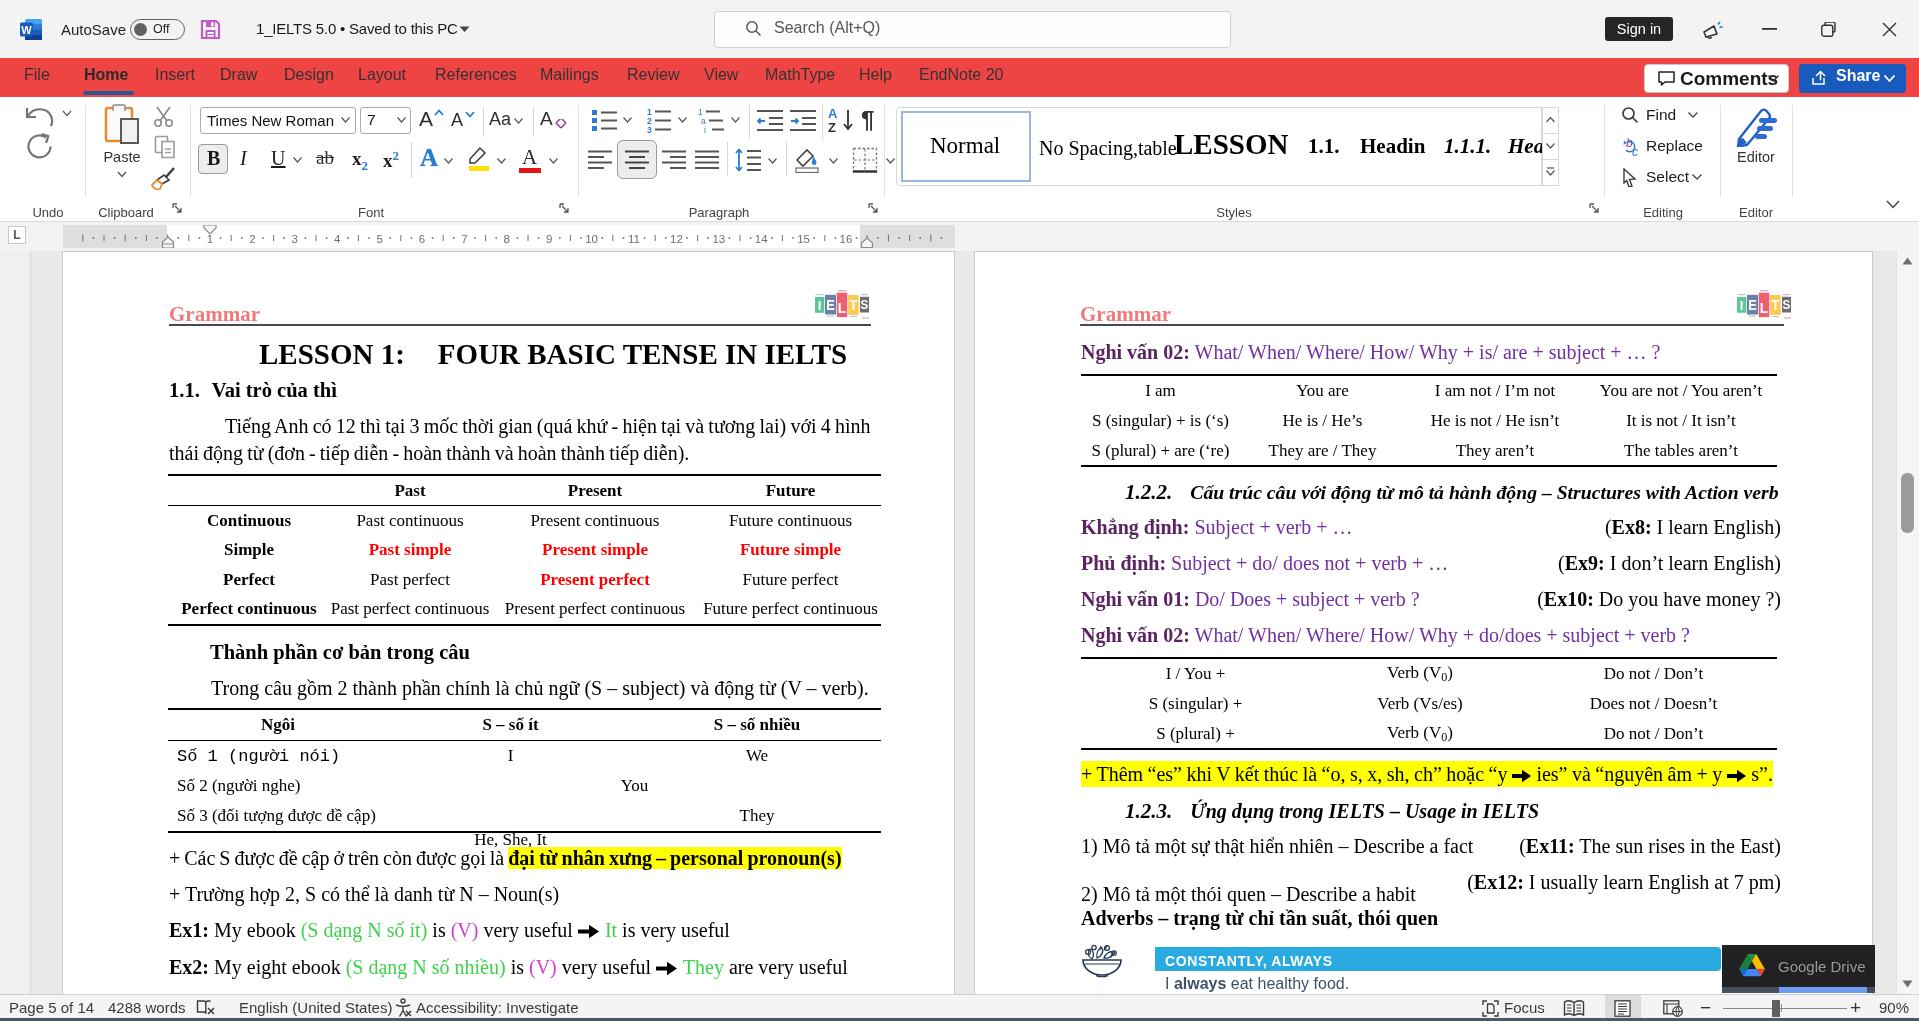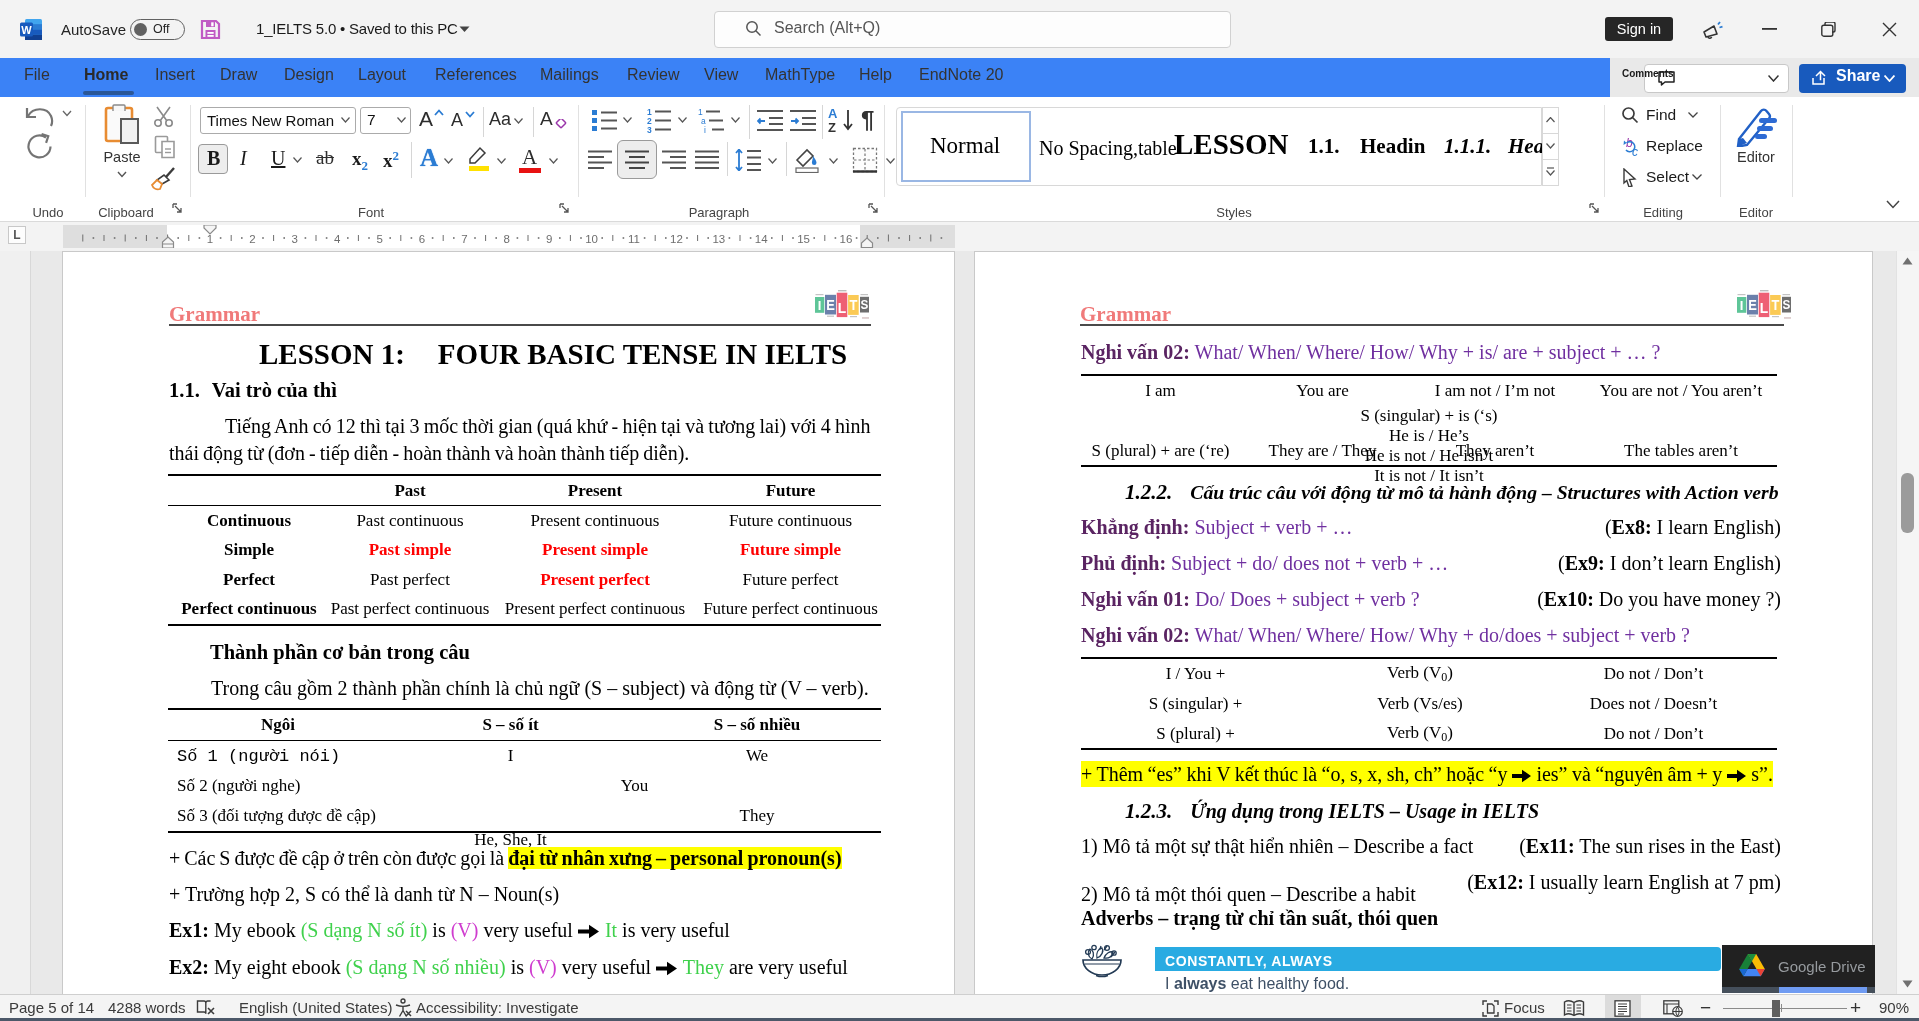--- a/index.html
+++ b/index.html
@@ -2,21 +2,21 @@
 <html><head>
 <meta charset="utf-8">
 <style>
 * { margin:0; padding:0; box-sizing:border-box; }
 html,body { width:1919px; height:1021px; overflow:hidden; }
 body { font-family:"Liberation Sans",sans-serif; position:relative; background:#e9e9e9; color:#262626; }
 .abs { position:absolute; }
 svg { display:block; }
 
 #titlebar { left:0; top:0; width:1919px; height:58px; background:#f3f3f3; }
-#tabsrow { left:0; top:58px; width:1610px; height:39px; background:#3b82f6; }
+#tabsrow { left:0; top:58px; width:1919px; height:39px; background:#ef4444; }
 .tab { position:absolute; top:8px; font-size:16px; color:#333; }
 #ribbon { left:0; top:97px; width:1919px; height:125px; background:#ffffff; border-bottom:1px solid #dadada; }
 .gsep { position:absolute; top:8px; height:92px; width:1px; background:#e1e1e1; }
 .glabel { position:absolute; top:108px; font-size:13px; color:#444; width:120px; text-align:center; margin-left:-60px; }
 .dlauncher { position:absolute; top:106px; width:12px; height:12px; }
 #ruler { left:0; top:222px; width:1919px; height:29px; background:#f3f3f3; }
 #docarea { left:0; top:251px; width:1919px; height:743px; background:#e9e9e9; }
 #page1 { left:63px; top:1px; width:891px; height:742px; background:#fff; outline:1px solid #c9c9c9; overflow:hidden; }
 #page2 { left:975px; top:1px; width:897px; height:742px; background:#fff; outline:1px solid #c9c9c9; overflow:hidden; }
 #statusbar { left:0; top:994px; width:1919px; height:27px; background:#f4f4f4; border-top:1px solid #cfcfcf; font-size:15px; color:#3b3b3b; }
@@ -105,21 +105,21 @@
   <div class="tab" style="left:627px;">Review</div>
   <div class="tab" style="left:704px;">View</div>
   <div class="tab" style="left:765px;">MathType</div>
   <div class="tab" style="left:859px;">Help</div>
   <div class="tab" style="left:919px;">EndNote 20</div>
 
   <div class="abs" style="left:1644px;top:6px;width:145px;height:29px;background:#fff;border:1px solid #c8c8c8;border-radius:4px;"></div>
   <svg class="abs" style="left:1658px;top:13px" width="17" height="15" viewBox="0 0 17 15">
       <path d="M1 1 h15 v10 h-9 l-3.5 3 v-3 h-2.5 z" fill="none" stroke="#222" stroke-width="1.5" stroke-linejoin="round"></path>
     </svg>
-  <div class="abs" style="left:1622px;top:10px;font-size:10px;color:#1a1a1a;font-weight:600;">Comments</div>
+  <div class="abs" style="left:1680px;top:10px;font-size:19px;color:#1a1a1a;font-weight:600;">Comments</div>
   <svg class="abs" style="left:1768px;top:17px" width="11" height="7" viewBox="0 0 11 7">
       <path d="M0.5 0.5 L5.5 6 L10.5 0.5" fill="none" stroke="#333" stroke-width="1.5"></path>
     </svg>
 
   <div class="abs" style="left:1799px;top:6px;width:107px;height:29px;background:#185abd;border-radius:4px;"></div>
   <svg class="abs" style="left:1812px;top:12px" width="17" height="16" viewBox="0 0 17 16">
       <path d="M1 8 v6 h11 v-6" fill="none" stroke="#fff" stroke-width="1.5"></path>
       <path d="M4 6 l4.5-4.5 L13 6 M8.5 1.8 v8.5" fill="none" stroke="#fff" stroke-width="1.5"></path>
     </svg>
   <div class="abs" style="left:1836px;top:9px;font-size:16px;color:#fff;font-weight:bold;">Share</div>
@@ -631,21 +631,21 @@
       <rect x="48" y="29.2" width="7" height="1.5" fill="#d8c5c5"></rect>
     </svg>
     <div class="abs doc" style="left:106px;top:89px;"><span class="plabel">Nghi vấn 02:</span> <span class="purple">What/ When/ Where/ How/ Why + is/ are + subject + … ?</span></div>
     <div class="dtab" style="left:106px;top:122px;width:696px;">
       <div class="dtr" style="height:30px;">
         <div class="dtc" style="width:159px;">I am</div>
           <div class="dtc" style="width:165px;">You are</div>
           <div class="dtc" style="width:180px;">I am not / I’m not</div>
           <div class="dtc" style="width:192px;">You are not / You aren’t</div>
       </div>
-      <div class="dtr" style="height:30px;flex-direction:column;">
+      <div class="dtr" style="height:30px;">
         <div class="dtc" style="width:159px;">S (singular) + is (‘s)</div>
           <div class="dtc" style="width:165px;">He is / He’s</div>
           <div class="dtc" style="width:180px;">He is not / He isn’t</div>
           <div class="dtc" style="width:192px;">It is not / It isn’t</div>
       </div>
       <div class="dtr" style="height:29px;">
         <div class="dtc" style="width:159px;">S (plural) + are (‘re)</div>
           <div class="dtc" style="width:165px;">They are / They</div>
           <div class="dtc" style="width:180px;">They aren’t</div>
           <div class="dtc" style="width:192px;">The tables aren’t</div>

